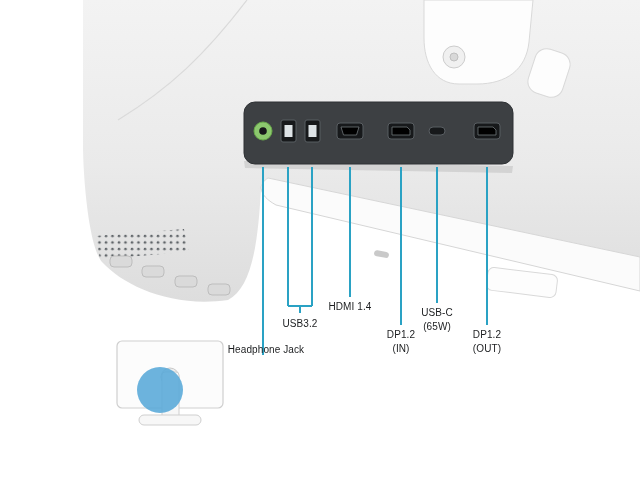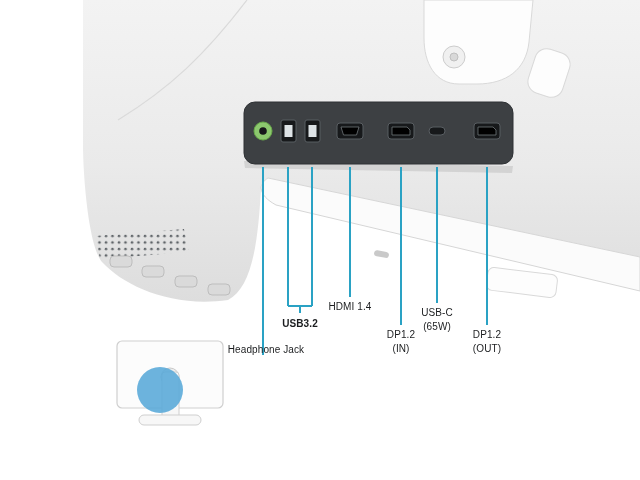--- a/index.html
+++ b/index.html
@@ -145,21 +145,21 @@
       <rect class="inset-panel" x="117" y="341" width="106" height="67" rx="5"></rect>
       <circle class="inset-hinge" cx="170" cy="377" r="9"></circle>
       <rect class="inset-column" x="162" y="372" width="17" height="46" rx="3"></rect>
       <rect class="inset-base" x="139" y="415" width="62" height="10" rx="5"></rect>
       <circle class="highlight-circle" cx="160" cy="390" r="23"></circle>
     </g>
   </svg>
 
   <div class="callout-label" style="left:266px; top:343px;">Headphone Jack</div>
 
-  <div class="callout-label" style="left:300px; top:317px;font-weight:bold;">USB3.2</div>
+  <div class="callout-label" style="left:300px; top:317px;">USB3.2</div>
 
   <div class="callout-label" style="left:350px; top:300px;">HDMI 1.4</div>
 
   <div class="callout-label" style="left:401px; top:328px;">
     <div>DP1.2</div>
     <div>(IN)</div>
   </div>
 
   <div class="callout-label" style="left:437px; top:306px;">
     <div>USB-C</div>

